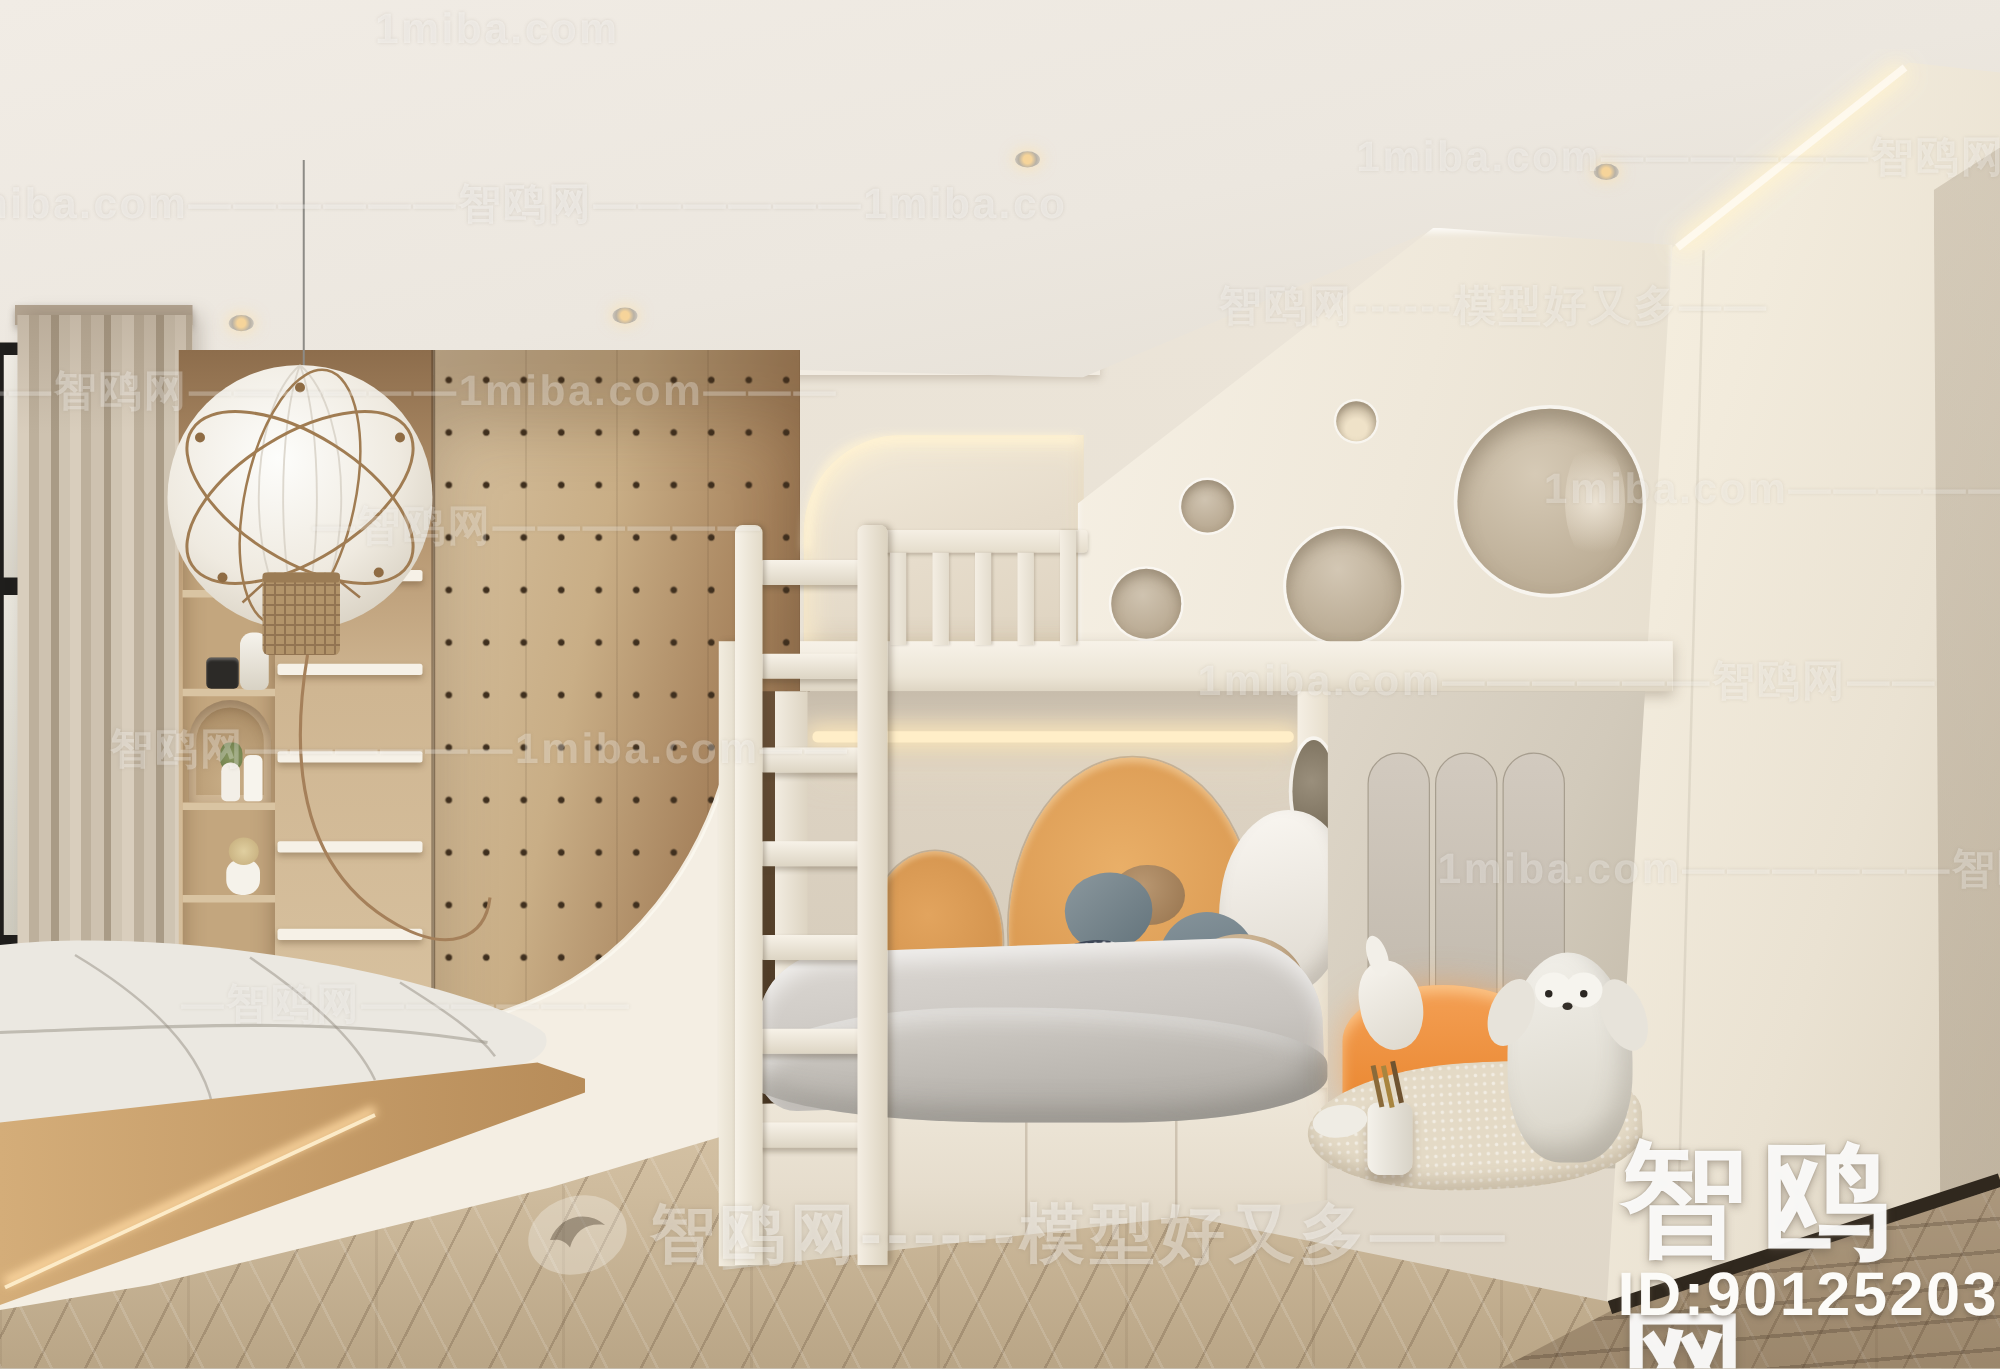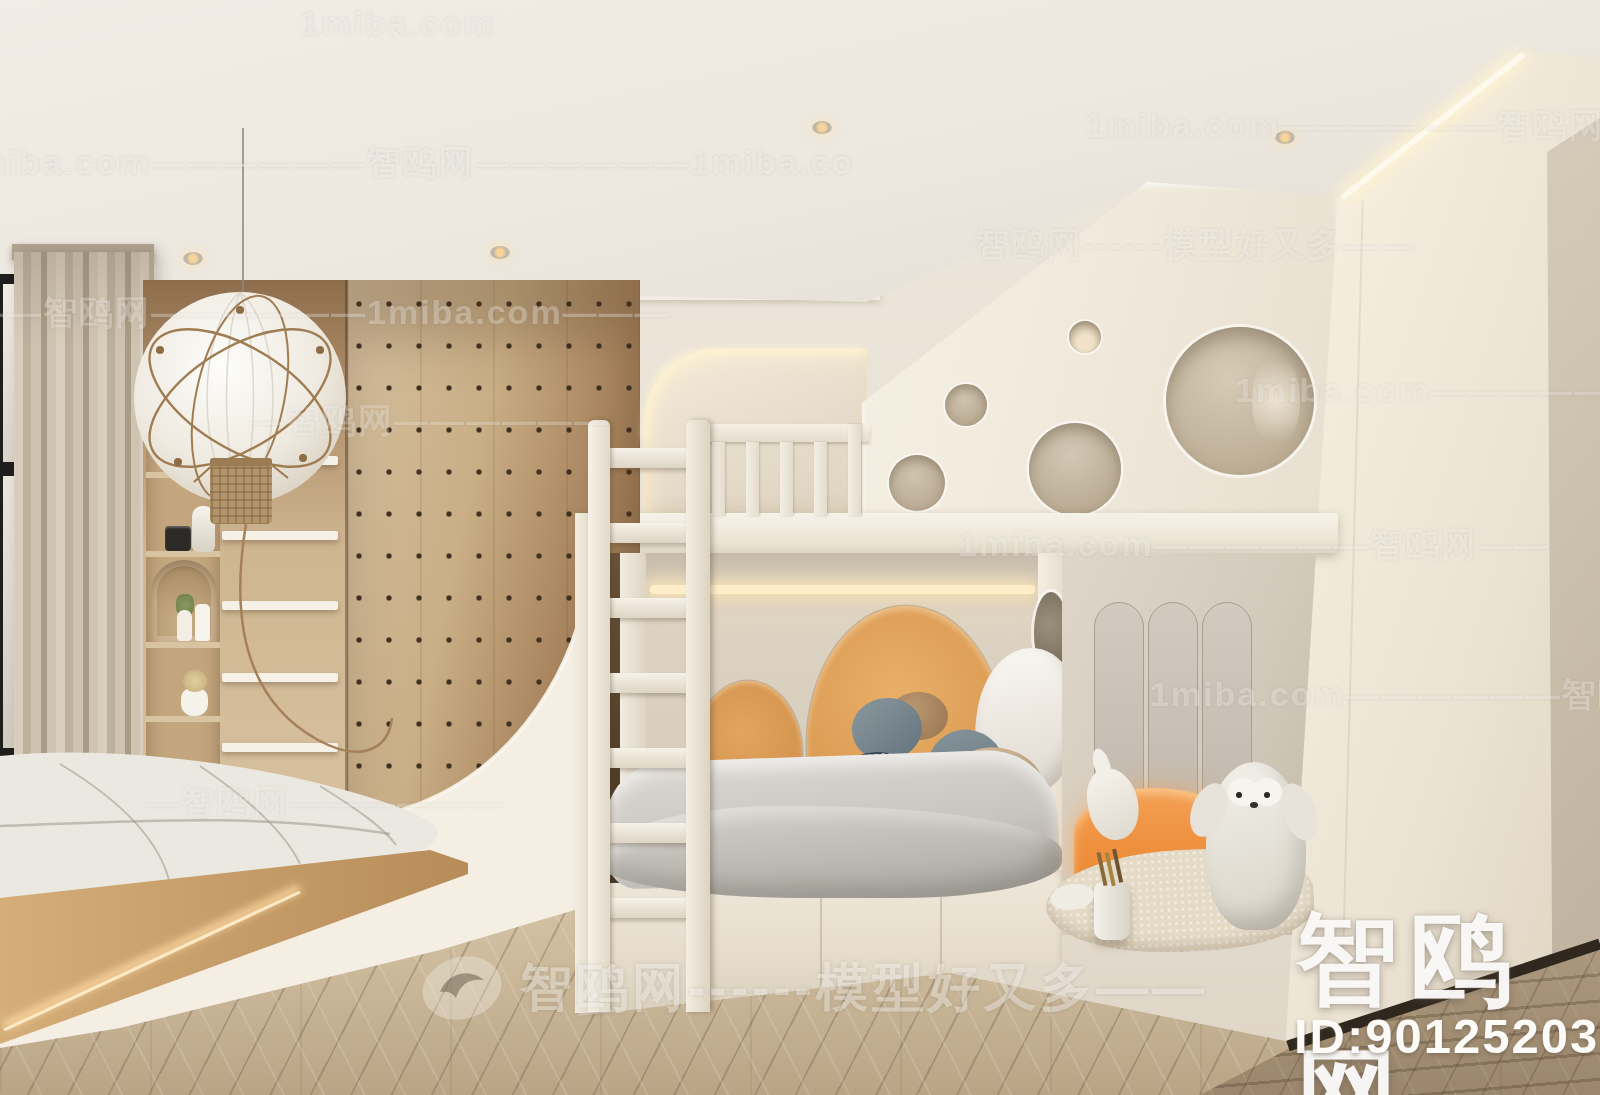--- a/index.html
+++ b/index.html
@@ -305,20 +305,21 @@
   </svg>
 
   <div class="wm" style="left:300px;top:4px;opacity:.55;">1miba.com</div>
   <div class="wm" style="left:1085px;top:103px;opacity:.5;">1miba.com——————智鸥网———</div>
   <div class="wm" style="left:-45px;top:140px;opacity:.6;">1miba.com——————智鸥网——————1miba.co</div>
   <div class="wm" style="left:975px;top:222px;opacity:.5;">智鸥网------模型好又多——</div>
   <div class="wm" style="left:-65px;top:290px;opacity:.5;">———智鸥网——————1miba.com———</div>
   <div class="wm" style="left:1235px;top:368px;opacity:.45;">1miba.com——————智鸥网</div>
   <div class="wm" style="left:250px;top:398px;opacity:.45;">—智鸥网——————</div>
   <div class="wm" style="left:958px;top:500px;opacity:.5;margin-top:22px;">1miba.com——————智鸥网——</div>
+  <div class="wm" style="left:88px;top:576px;opacity:.5;">智鸥网——————1miba.com——</div>
   <div class="wm" style="left:1150px;top:672px;opacity:.5;">1miba.com——————智鸥网———</div>
   <div class="wm" style="left:145px;top:780px;opacity:.45;">—智鸥网——————</div>
 
   <div class="abs" style="left:418px;top:950px;display:flex;align-items:center;gap:14px;opacity:.6;">
     <svg width="88" height="76" viewBox="0 0 88 76">
       <ellipse cx="44" cy="38" rx="40" ry="31" fill="rgba(248,245,240,0.55)" transform="rotate(-16 44 38)"></ellipse>
       <path d="M22,42 C30,22 52,18 66,30 C52,28 42,34 38,48 C32,40 26,42 22,42 Z" fill="rgba(105,95,82,0.8)"></path>
     </svg>
     <span style="font-size:52px;font-weight:700;color:rgba(255,255,255,0.6);letter-spacing:4px;
                  text-shadow:0 0 4px rgba(120,108,92,0.4);white-space:nowrap;">智鸥网------模型好又多——</span>

